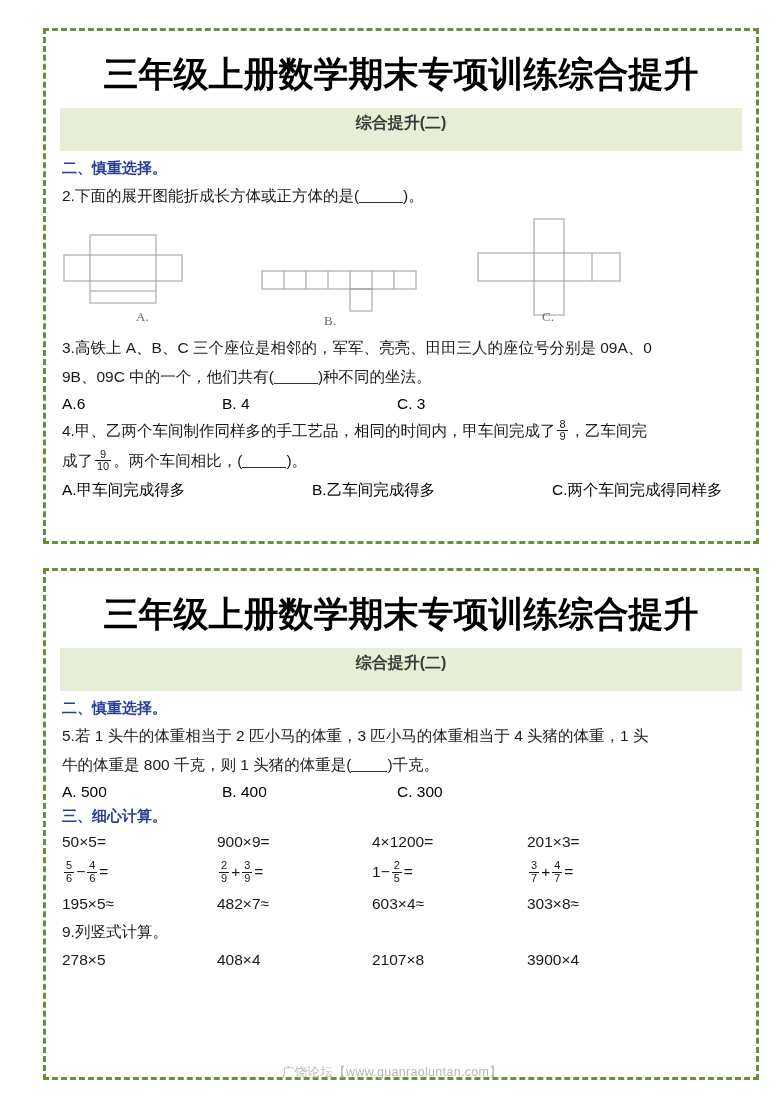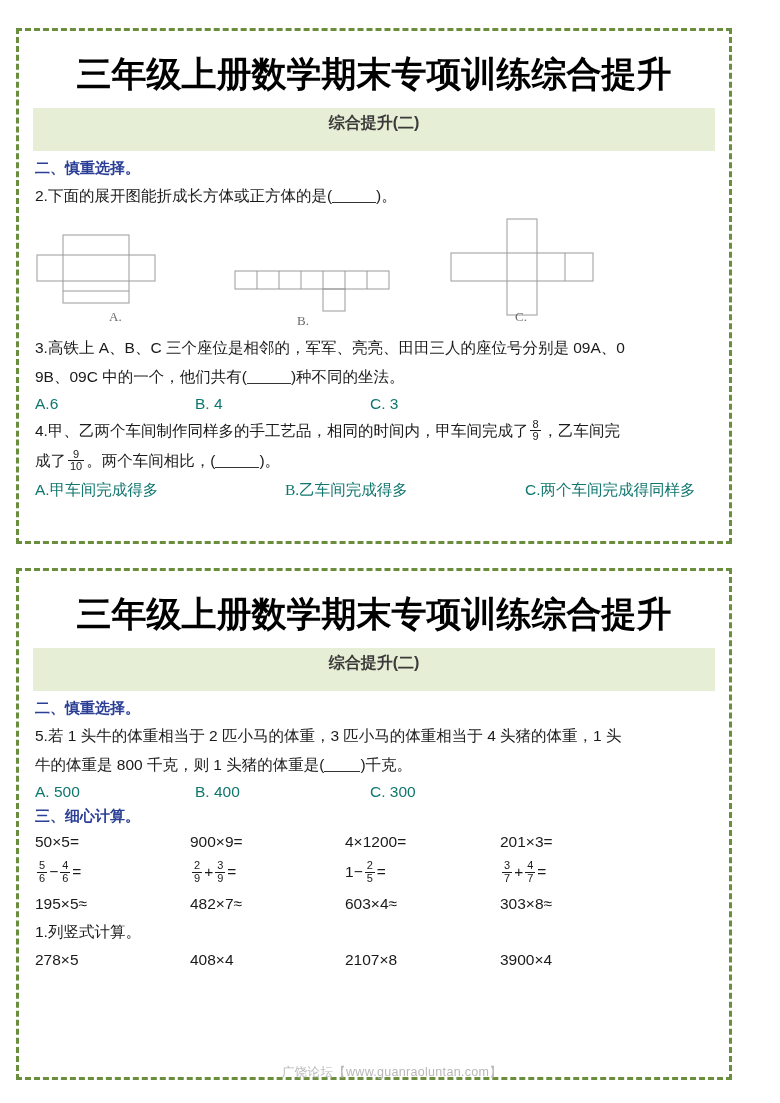--- a/index.html
+++ b/index.html
@@ -10,21 +10,21 @@
     font-family: "Liberation Sans", "DejaVu Sans", sans-serif;
   }
   .page {
     position: relative;
     width: 780px; height: 1103px;
     background: #ffffff;
     overflow: hidden;
   }
   .sheet {
     position: absolute;
-    left: 16px;
+    left: 43px;
     width: 716px;
     border: 3px dashed #6b8e3e;
     background: #ffffff;
     padding: 6px 0 0 0;
   }
   .sheet-top { top: 28px; height: 516px; }
   .sheet-bottom { top: 568px; height: 512px; }
 
   .title {
     font-family: "Liberation Serif", "DejaVu Serif", serif;
@@ -62,29 +62,29 @@
   .blank {
     display: inline-block;
     border-bottom: 1px solid #333;
     width: 44px;
     height: 1em;
     vertical-align: -2px;
   }
   .blank-sm { width: 36px; }
   .opts {
     font-size: 15.5px;
-    color: #0f766e;
+    color: #000000;
     margin: 6px 0 6px 16px;
     display: flex;
   }
   .opts span { display: inline-block; }
   .o1 { width: 160px; }
   .o2 { width: 175px; }
   .o-wide1 { width: 250px; }
-  .o-wide2 { width: 240px; font-family: Liberation Serif, serif; }
+  .o-wide2 { width: 240px; }
 
   
   .frac {
     display: inline-flex;
     flex-direction: column;
     vertical-align: middle;
     text-align: center;
     font-size: 11px;
     line-height: 1.05;
     margin: 0 2px;
@@ -265,21 +265,21 @@
       </div>
     </div>
 
     <div class="calc-row">
       <div>195×5≈</div>
       <div>482×7≈</div>
       <div>603×4≈</div>
       <div>303×8≈</div>
     </div>
 
-    <div class="body-line">1.列竖式计算。</div>
+    <div class="body-line">9.列竖式计算。</div>
 
     <div class="calc-row">
       <div>278×5</div>
       <div>408×4</div>
       <div>2107×8</div>
       <div>3900×4</div>
     </div>
   </div>
 
   <div class="watermark">广饶论坛【www.guanraoluntan.com】</div>

